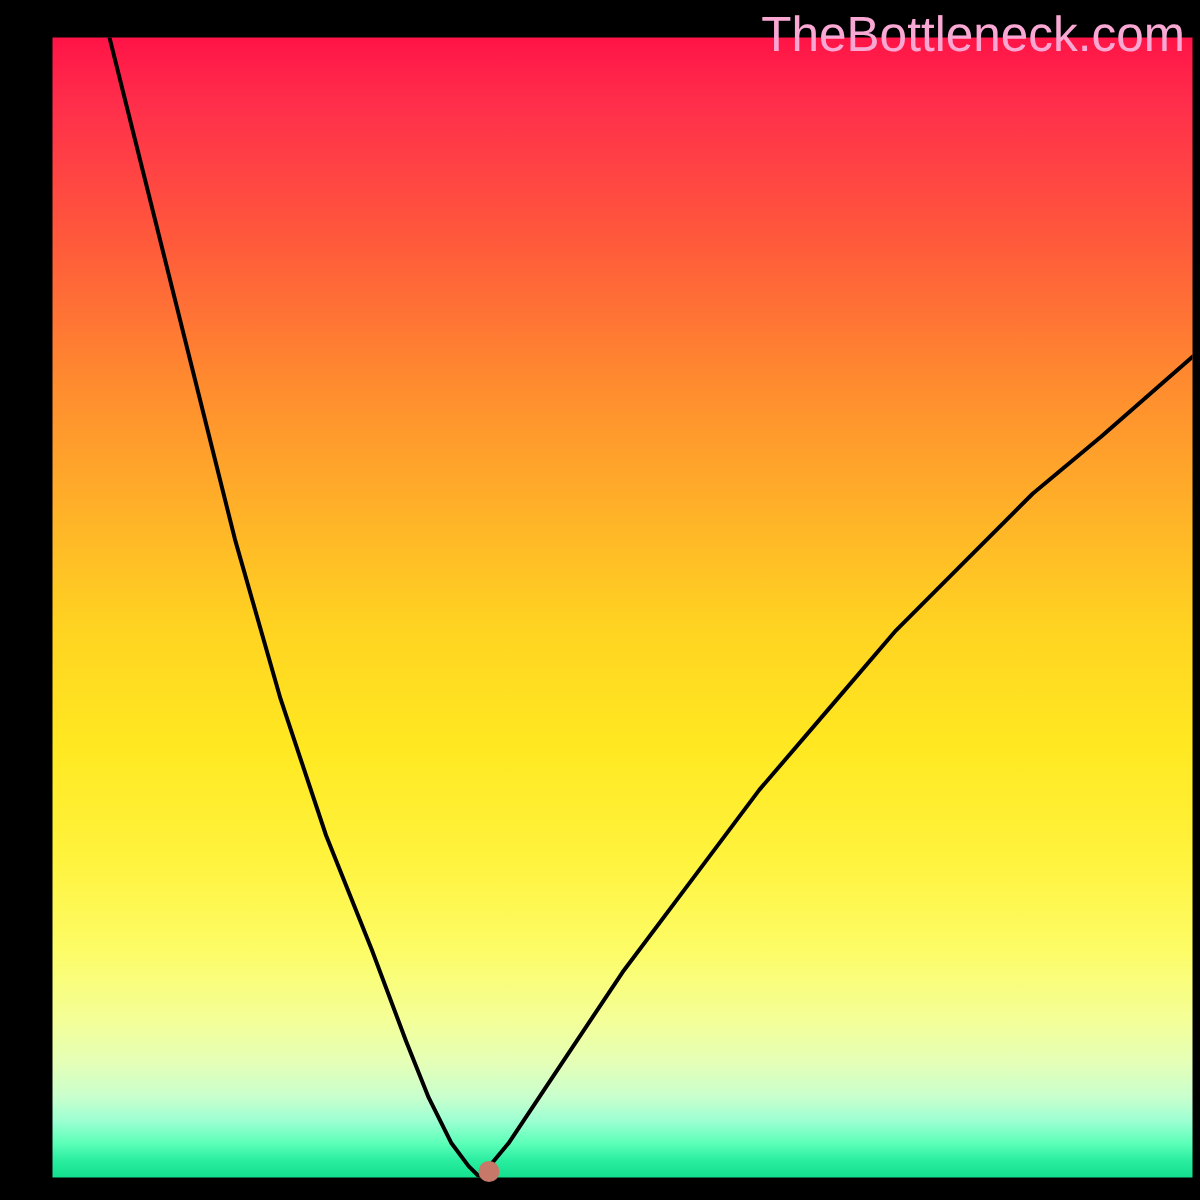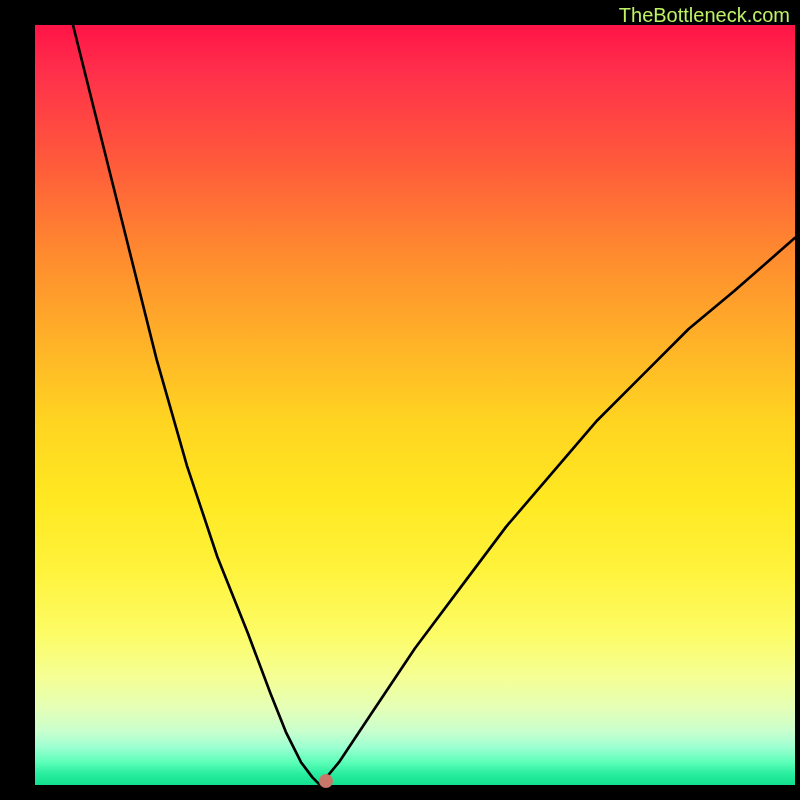--- a/index.html
+++ b/index.html
@@ -7,23 +7,23 @@
     padding: 0;
     width: 800px;
     height: 800px;
     background: #000;
     position: relative;
   }
   .watermark {
     position: absolute;
     top: 4px;
     right: 10px;
-    color: #bef264;
+    color: #f9a8d4;
     font-family: Arial, Helvetica, sans-serif;
-    font-size: 20px;
+    font-size: 33px;
     font-weight: 500;
     z-index: 10;
   }
   .plot {
     position: absolute;
     left: 35px;
     top: 25px;
     width: 760px;
     height: 760px;
   }

